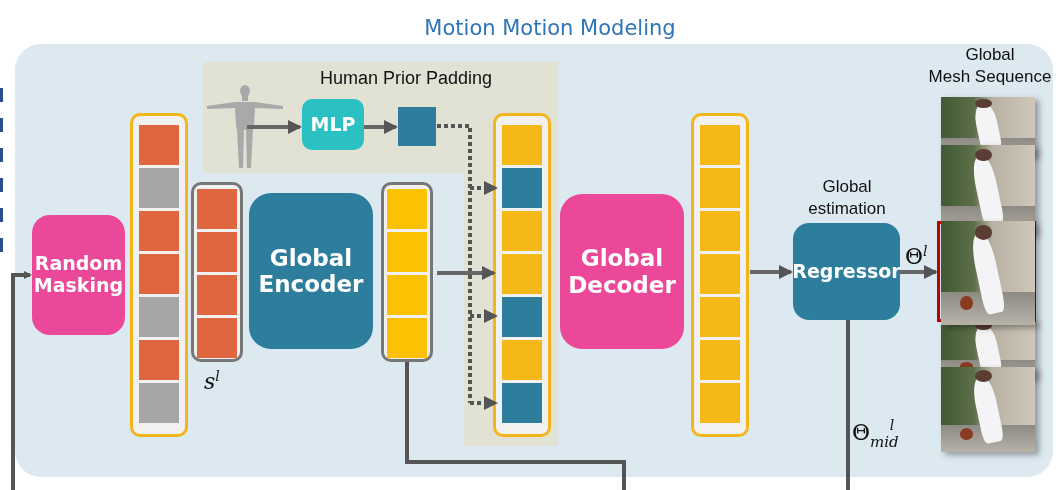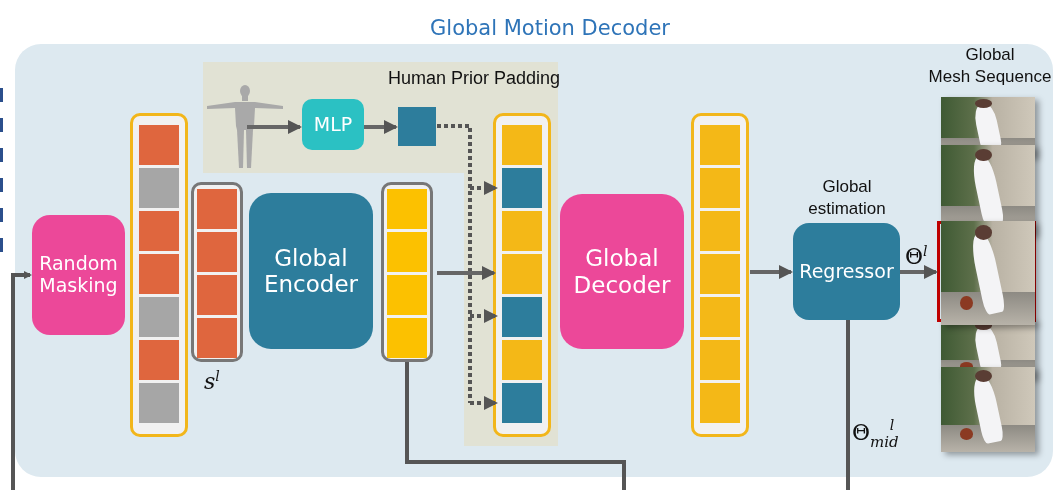--- a/index.html
+++ b/index.html
@@ -4,22 +4,22 @@
 <style>
   html, body { margin:0; padding:0; background:#ffffff; }
   body { width:1064px; height:490px; position:relative; overflow:hidden; font-family:"DejaVu Sans", sans-serif; }
   .abs { position:absolute; }
   #title { left:340px; top:16px; width:420px; text-align:center; color:#2e74b8; font-size:21px; }
   #main-panel { left:15px; top:44px; width:1038px; height:433px; background:#dde9f0; border-radius:26px; }
   #left-ticks { left:0; top:88px; width:4px; height:170px; }
   .tick { position:absolute; left:0; width:3px; height:14px; background:#2b4f8c; }
   #prior-panel-top { left:203px; top:62px; width:355px; height:111px; background:#e1e2d4; }
   #prior-panel-tall { left:464px; top:62px; width:94px; height:384px; background:#e1e2d4; }
-  #prior-title { left:320px; top:68px; width:240px; text-align:right; font-family:"Liberation Sans", sans-serif; font-size:18px; color:#111; }
-  .block { display:flex; align-items:center; justify-content:center; text-align:center; color:#ffffff; border-radius:18px; line-height:1.15; }
+  #prior-title { left:320px; top:68px; width:240px; text-align:left; font-family:"Liberation Sans", sans-serif; font-size:18px; color:#111; }
+  .block { display:flex; align-items:center; justify-content:center; text-align:center; color:#ffffff; border-radius:18px; line-height:1.15;font-weight:bold; }
   .teal { background:#ec4899; }
   .darkteal { background:#2d7d9c; }
   .mlp-teal { background:#2bc1c3; }
   #random-masking { left:32px; top:215px; width:93px; height:120px; font-size:19px; }
   #global-encoder { left:249px; top:193px; width:124px; height:156px; font-size:23px; border-radius:22px; }
   #global-decoder { left:560px; top:194px; width:124px; height:155px; font-size:23px; border-radius:22px; }
   #regressor { left:793px; top:223px; width:107px; height:97px; font-size:19px; border-radius:16px; }
   #mlp { left:302px; top:99px; width:62px; height:51px; font-size:19px; border-radius:10px; }
   #prior-token { left:398px; top:107px; width:38px; height:39px; background:#2d7d9c; }
   .column { position:absolute; background:#f1f1f1; border-radius:10px; box-sizing:border-box; }
@@ -47,21 +47,21 @@
   .frame-ground { position:absolute; left:0; right:0; bottom:0; height:32%; background:linear-gradient(180deg,#8d8a83,#b8b3a9); }
   .frame-figure { position:absolute; left:38%; top:12%; width:22%; height:78%; background:#f4f4f6; border-radius:40% 40% 20% 20%; transform:rotate(-12deg); }
   .frame-head { position:absolute; left:36%; top:4%; width:18%; height:14%; background:#5a3d34; border-radius:50%; }
   .frame-ball { position:absolute; left:20%; bottom:14%; width:14%; height:14%; background:#8b3a22; border-radius:50%; }
   #highlight-frame { left:937px; top:221px; width:99px; height:101px; border:3px solid #c00000; box-sizing:border-box; }
   svg#wires { position:absolute; left:0; top:0; }
 </style>
 </head>
 <body>
 
-<div id="title" class="abs">Global Motion Decoder</div>
+<div id="title" class="abs">Motion Motion Modeling</div>
 
 <div id="left-ticks" class="abs">
   <div class="tick" style="top:0px"></div>
   <div class="tick" style="top:30px"></div>
   <div class="tick" style="top:60px"></div>
   <div class="tick" style="top:90px"></div>
   <div class="tick" style="top:120px"></div>
   <div class="tick" style="top:150px"></div>
 </div>
 

